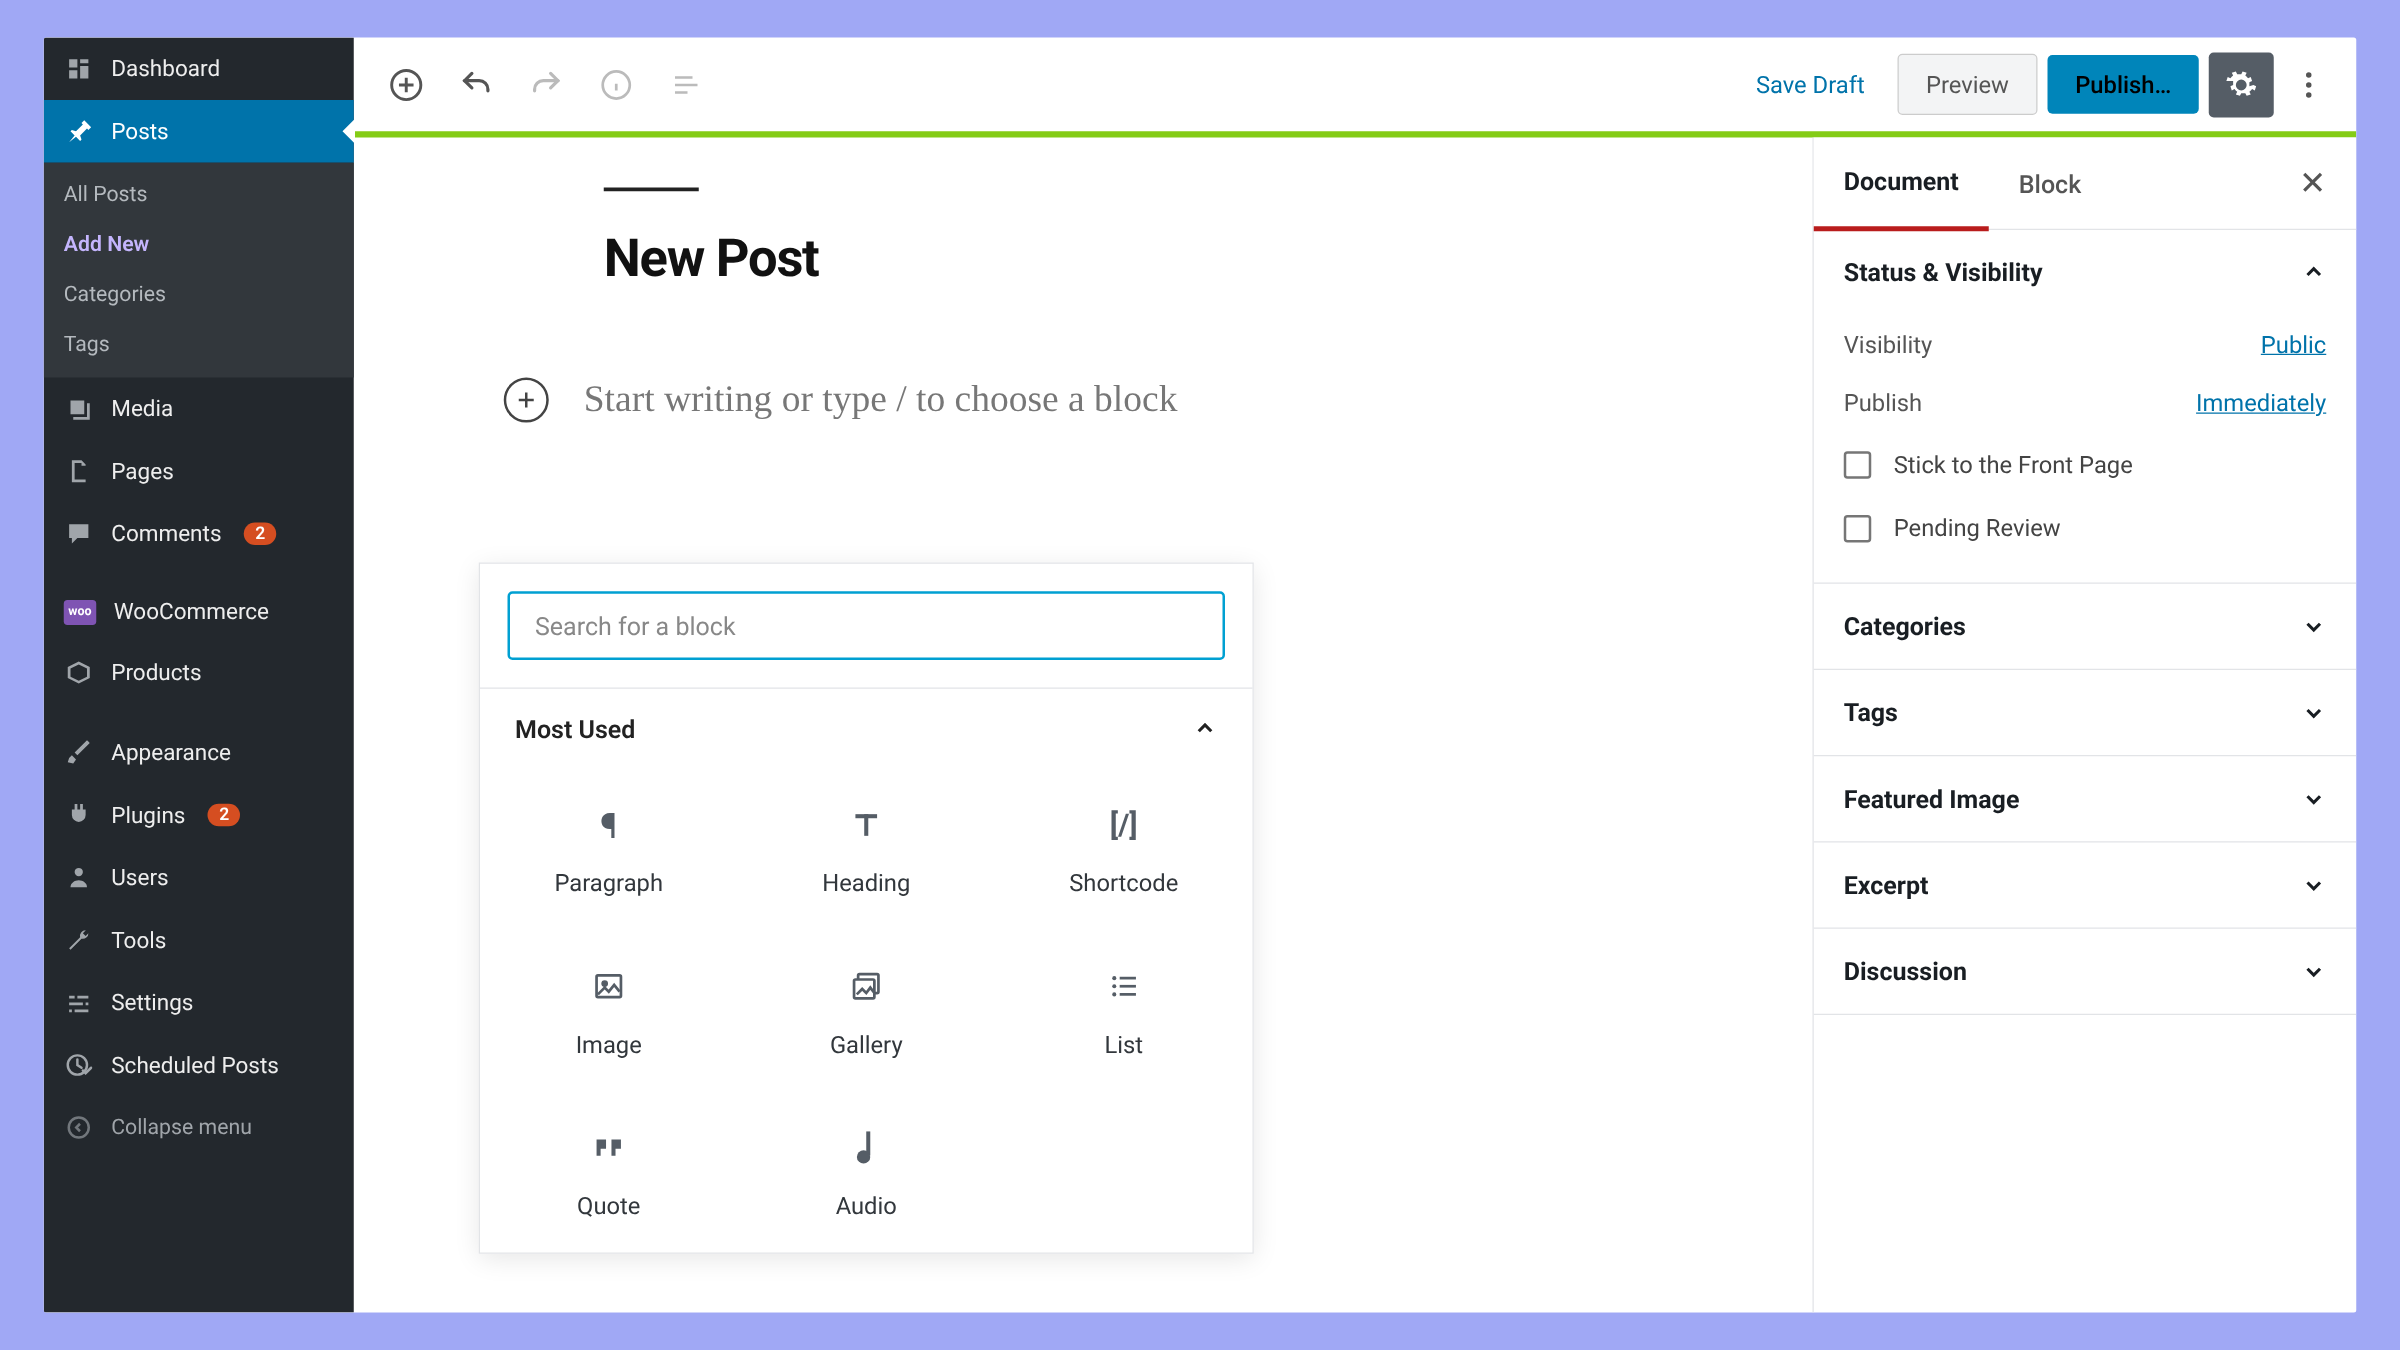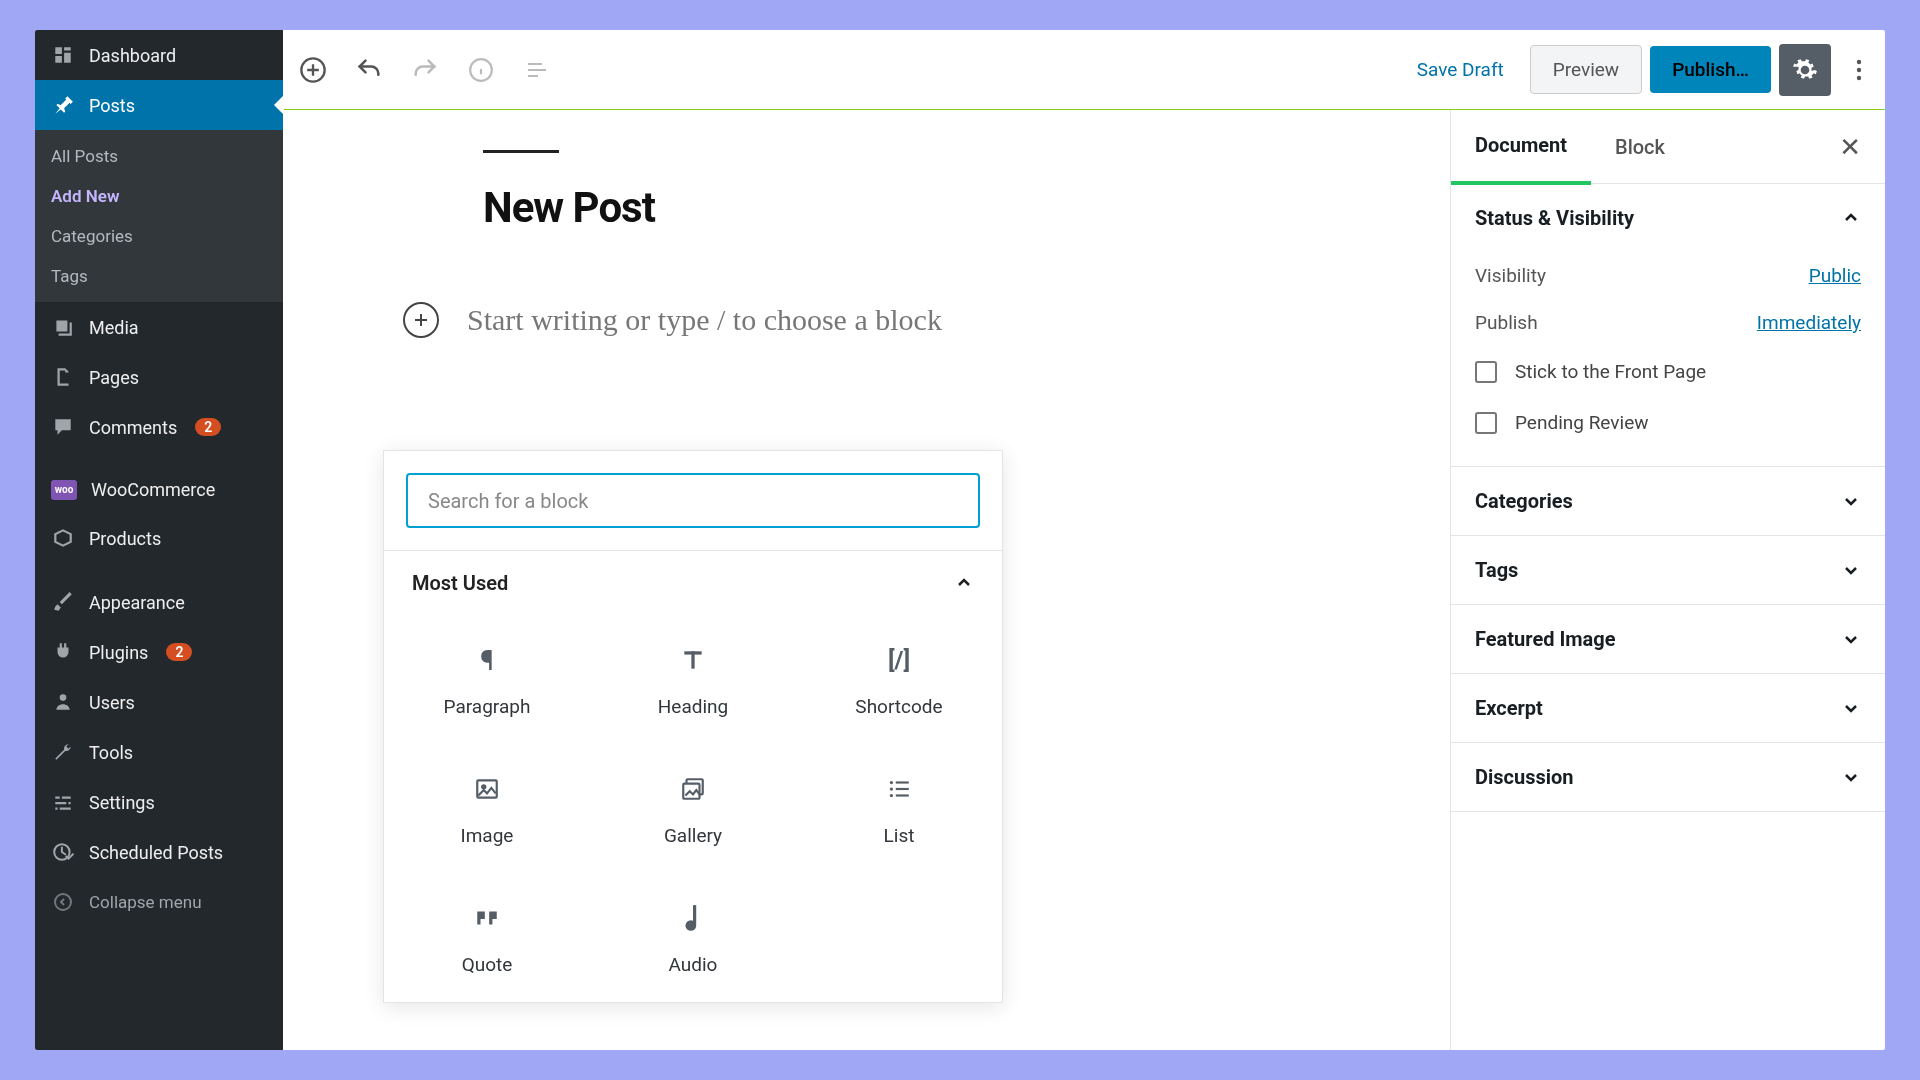--- a/index.html
+++ b/index.html
@@ -11,21 +11,21 @@
 .side-item.active::after { content:""; position:absolute; right:-1px; top:50%; transform:translateY(-50%); border:10px solid transparent; border-right-color:#fff; }
 .side-icon { width: 24px; height: 24px; display:flex; align-items:center; justify-content:center; color:#a0a5aa; flex-shrink:0; }
 .side-item.active .side-icon { color:#fff; }
 .side-sub { background:#32373c; padding: 6px 0; }
 .side-sub-item { padding: 10px 16px; color:#b4b9be; font-size:17px; cursor:pointer; }
 .side-sub-item.current { color:#c4b5fd; font-weight:600; }
 .badge-count { background:#d54e21; color:#fff; border-radius:10px; font-size:14px; font-weight:600; padding:1px 9px; margin-left:4px; }
 .side-item.small { color:#a0a5aa; font-size:17px; }
 .side-item.small .side-icon { color:#72777c; }
 .main { flex:1; display:flex; flex-direction:column; }
-.topbar { height:80px; border-bottom:1px solid #84cc16; display:flex; align-items:center; padding:0 6px; gap:8px; }
+.topbar { height:80px; border-bottom:5px solid #84cc16; display:flex; align-items:center; padding:0 18px; gap:8px; }
 .tb-btn { width:48px; height:48px; display:flex; align-items:center; justify-content:center; color:#555; cursor:pointer; border-radius:4px; }
 .tb-btn.disabled { color:#bbb; }
 .tb-spacer { flex:1; }
 .link-btn { color: #0073aa; font-size: 19px; padding: 10px 18px; cursor:pointer; }
 .btn-sec { background:#f3f4f5; border:1px solid #ccc; color:#555; font-size:19px; padding:12px 22px; border-radius:4px; cursor:pointer; }
 .btn-pri { background:#0085ba; color:#000000; font-size:19px; padding:12px 22px; border-radius:4px; cursor:pointer; border:none; font-weight:500; }
 .btn-gear { background:#555d66; color:#fff; width:52px; height:52px; display:flex; align-items:center; justify-content:center; border-radius:4px; cursor:pointer; }
 .btn-more-v { width:40px; height:52px; display:flex; align-items:center; justify-content:center; color:#555; cursor:pointer; }
 .content-row { flex:1; display:flex; }
 .editor { flex:1; padding-top: 40px; position:relative; }
@@ -41,21 +41,21 @@
 .search-input::placeholder { color:#888; }
 .pop-section { border-top:1px solid #e2e4e7; }
 .pop-sec-head { display:flex; align-items:center; justify-content:space-between; padding:20px 28px; font-size:20px; font-weight:600; color:#222; cursor:pointer; }
 .blocks-grid { display:grid; grid-template-columns:1fr 1fr 1fr; }
 .block-tile { display:flex; flex-direction:column; align-items:center; justify-content:center; gap:18px; padding: 28px 10px 26px; cursor:pointer; }
 .block-tile-icon { font-size:28px; color:#555d66; height:34px; display:flex; align-items:center; }
 .block-tile-label { font-size:19px; color:#32373c; }
 .right-panel { width:435px; border-left:1px solid #e2e4e7; display:flex; flex-direction:column; }
 .panel-tabs { display:flex; align-items:center; border-bottom:1px solid #e2e4e7; background:#fff; height:74px; padding-right:14px; }
 .panel-tab { padding: 24px 24px; font-size:20px; color:#555; cursor:pointer; font-weight:500; }
-.panel-tab.active { color:#191e23; font-weight:700; border-bottom:4px solid #22c55e; }
+.panel-tab.active { color:#191e23; font-weight:700; border-bottom:4px solid #b91c1c; }
 .panel-close { margin-left:auto; font-size:26px; color:#555; cursor:pointer; padding:10px; }
 .panel-section { border-bottom:1px solid #e2e4e7; }
 .panel-sec-head { display:flex; align-items:center; justify-content:space-between; padding:22px 24px; font-size:20px; font-weight:700; color:#191e23; cursor:pointer; }
 .panel-body { padding: 0 24px 18px; }
 .kv-row { display:flex; justify-content:space-between; align-items:center; padding:12px 0; font-size:19px; }
 .kv-key { color:#555; }
 .kv-link { color:#0073aa; text-decoration:underline; cursor:pointer; }
 .chk-row { display:flex; align-items:center; gap:18px; padding:14px 0; font-size:19px; color:#444; }
 .chk-box { width:22px; height:22px; border:2px solid #767676; border-radius:3px; cursor:pointer; }
 svg { display:block; }

